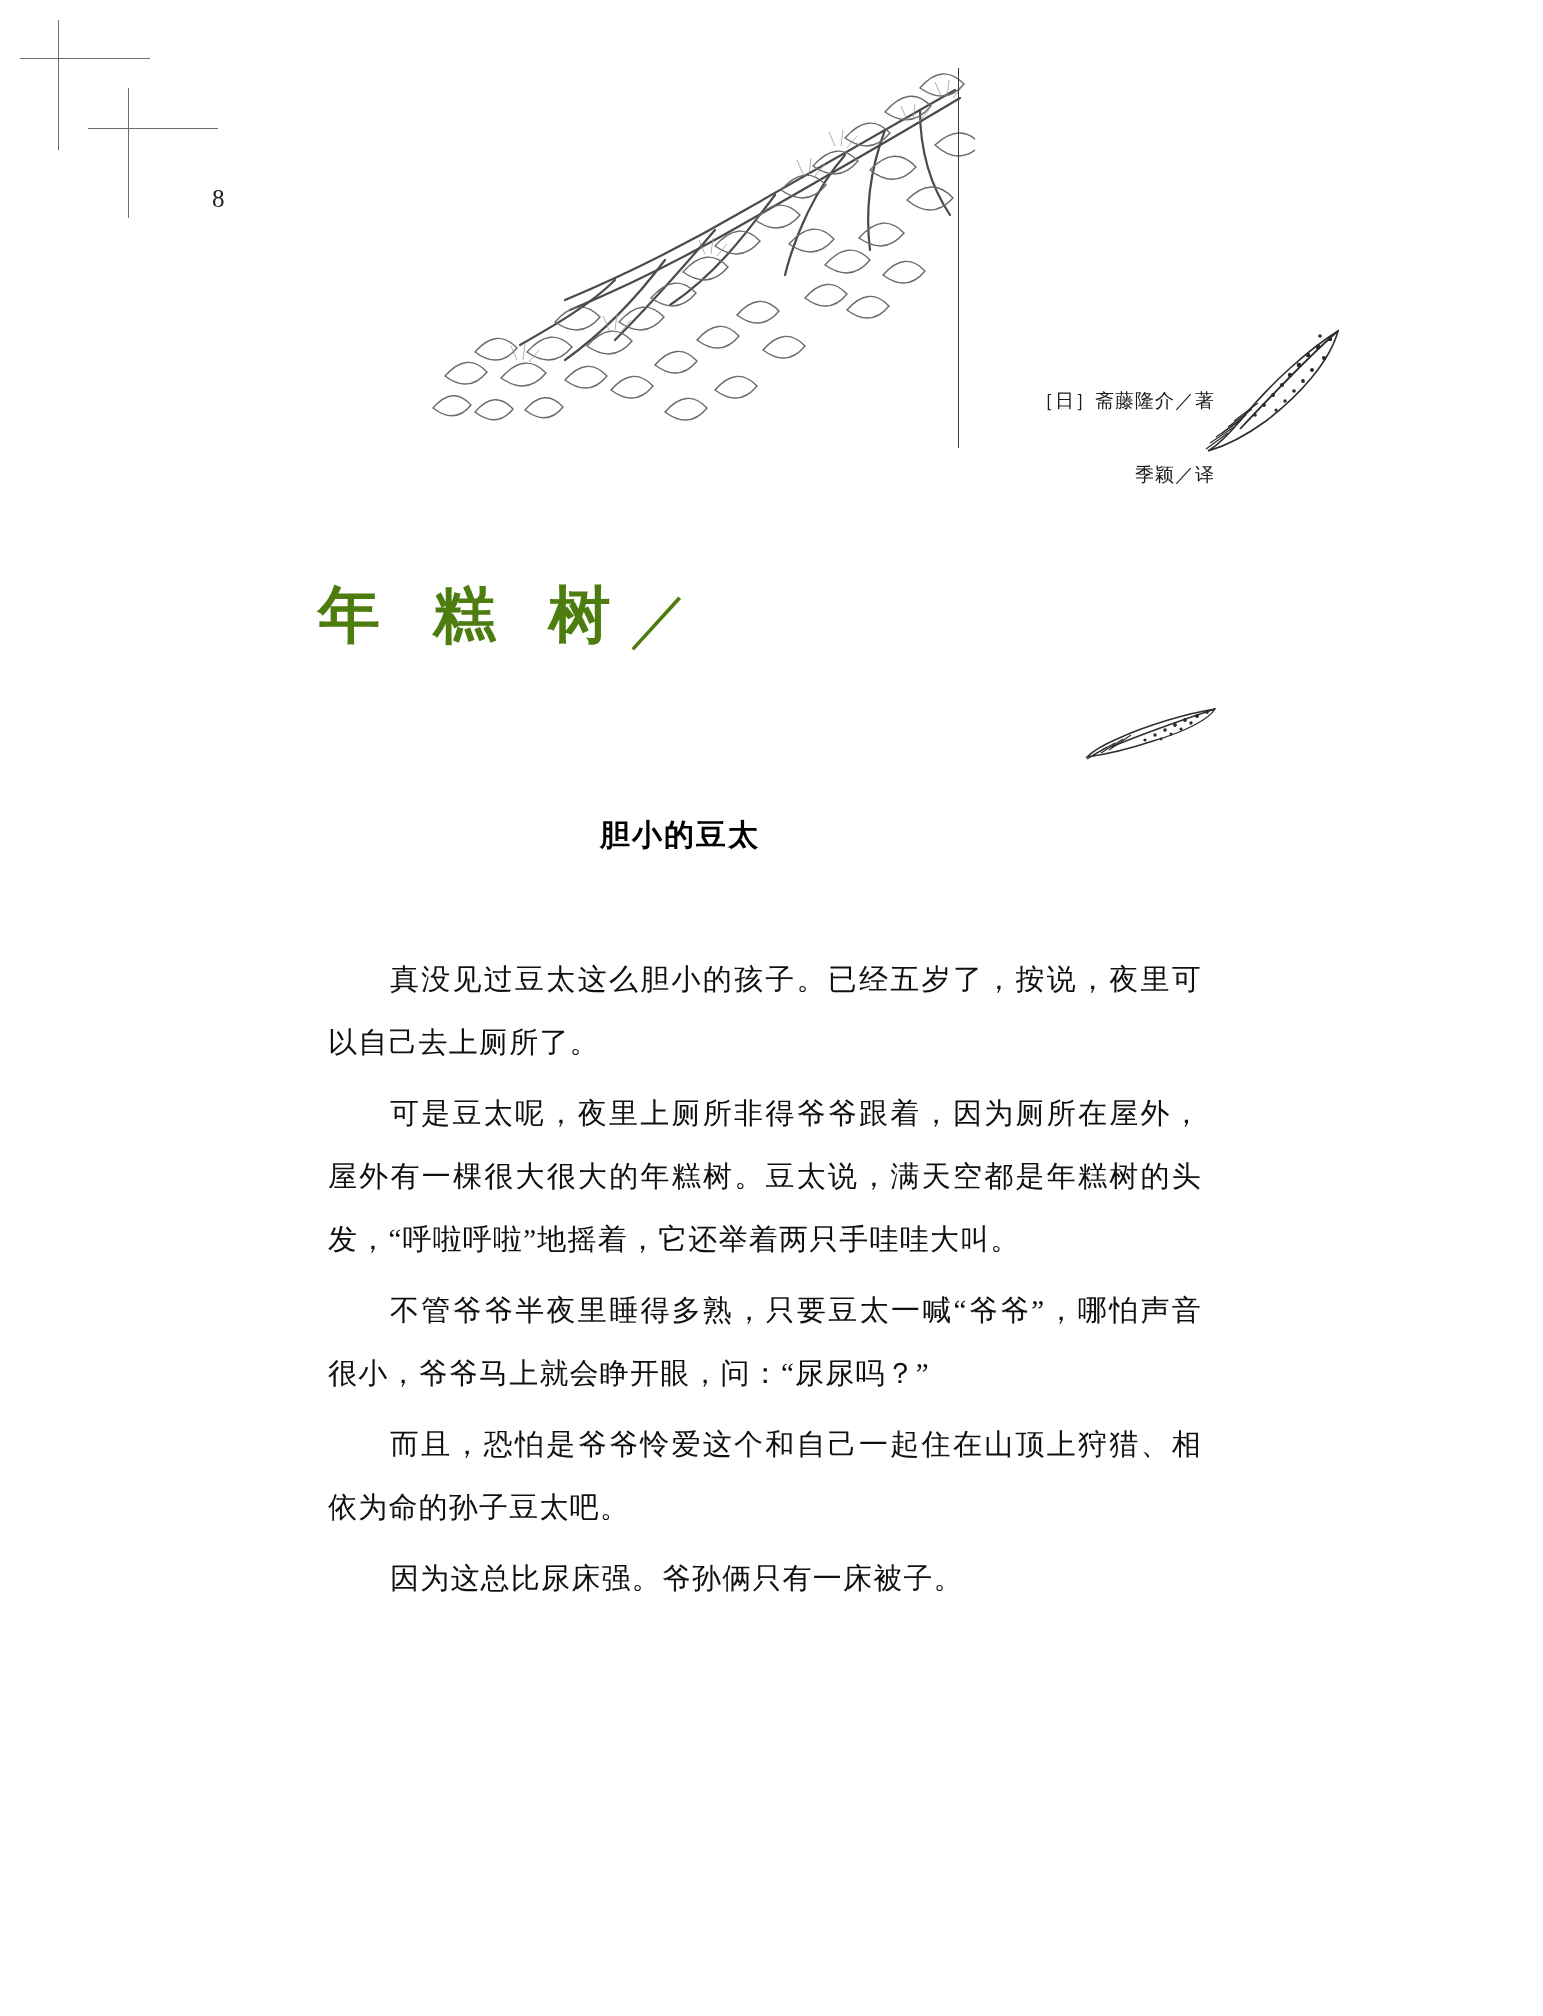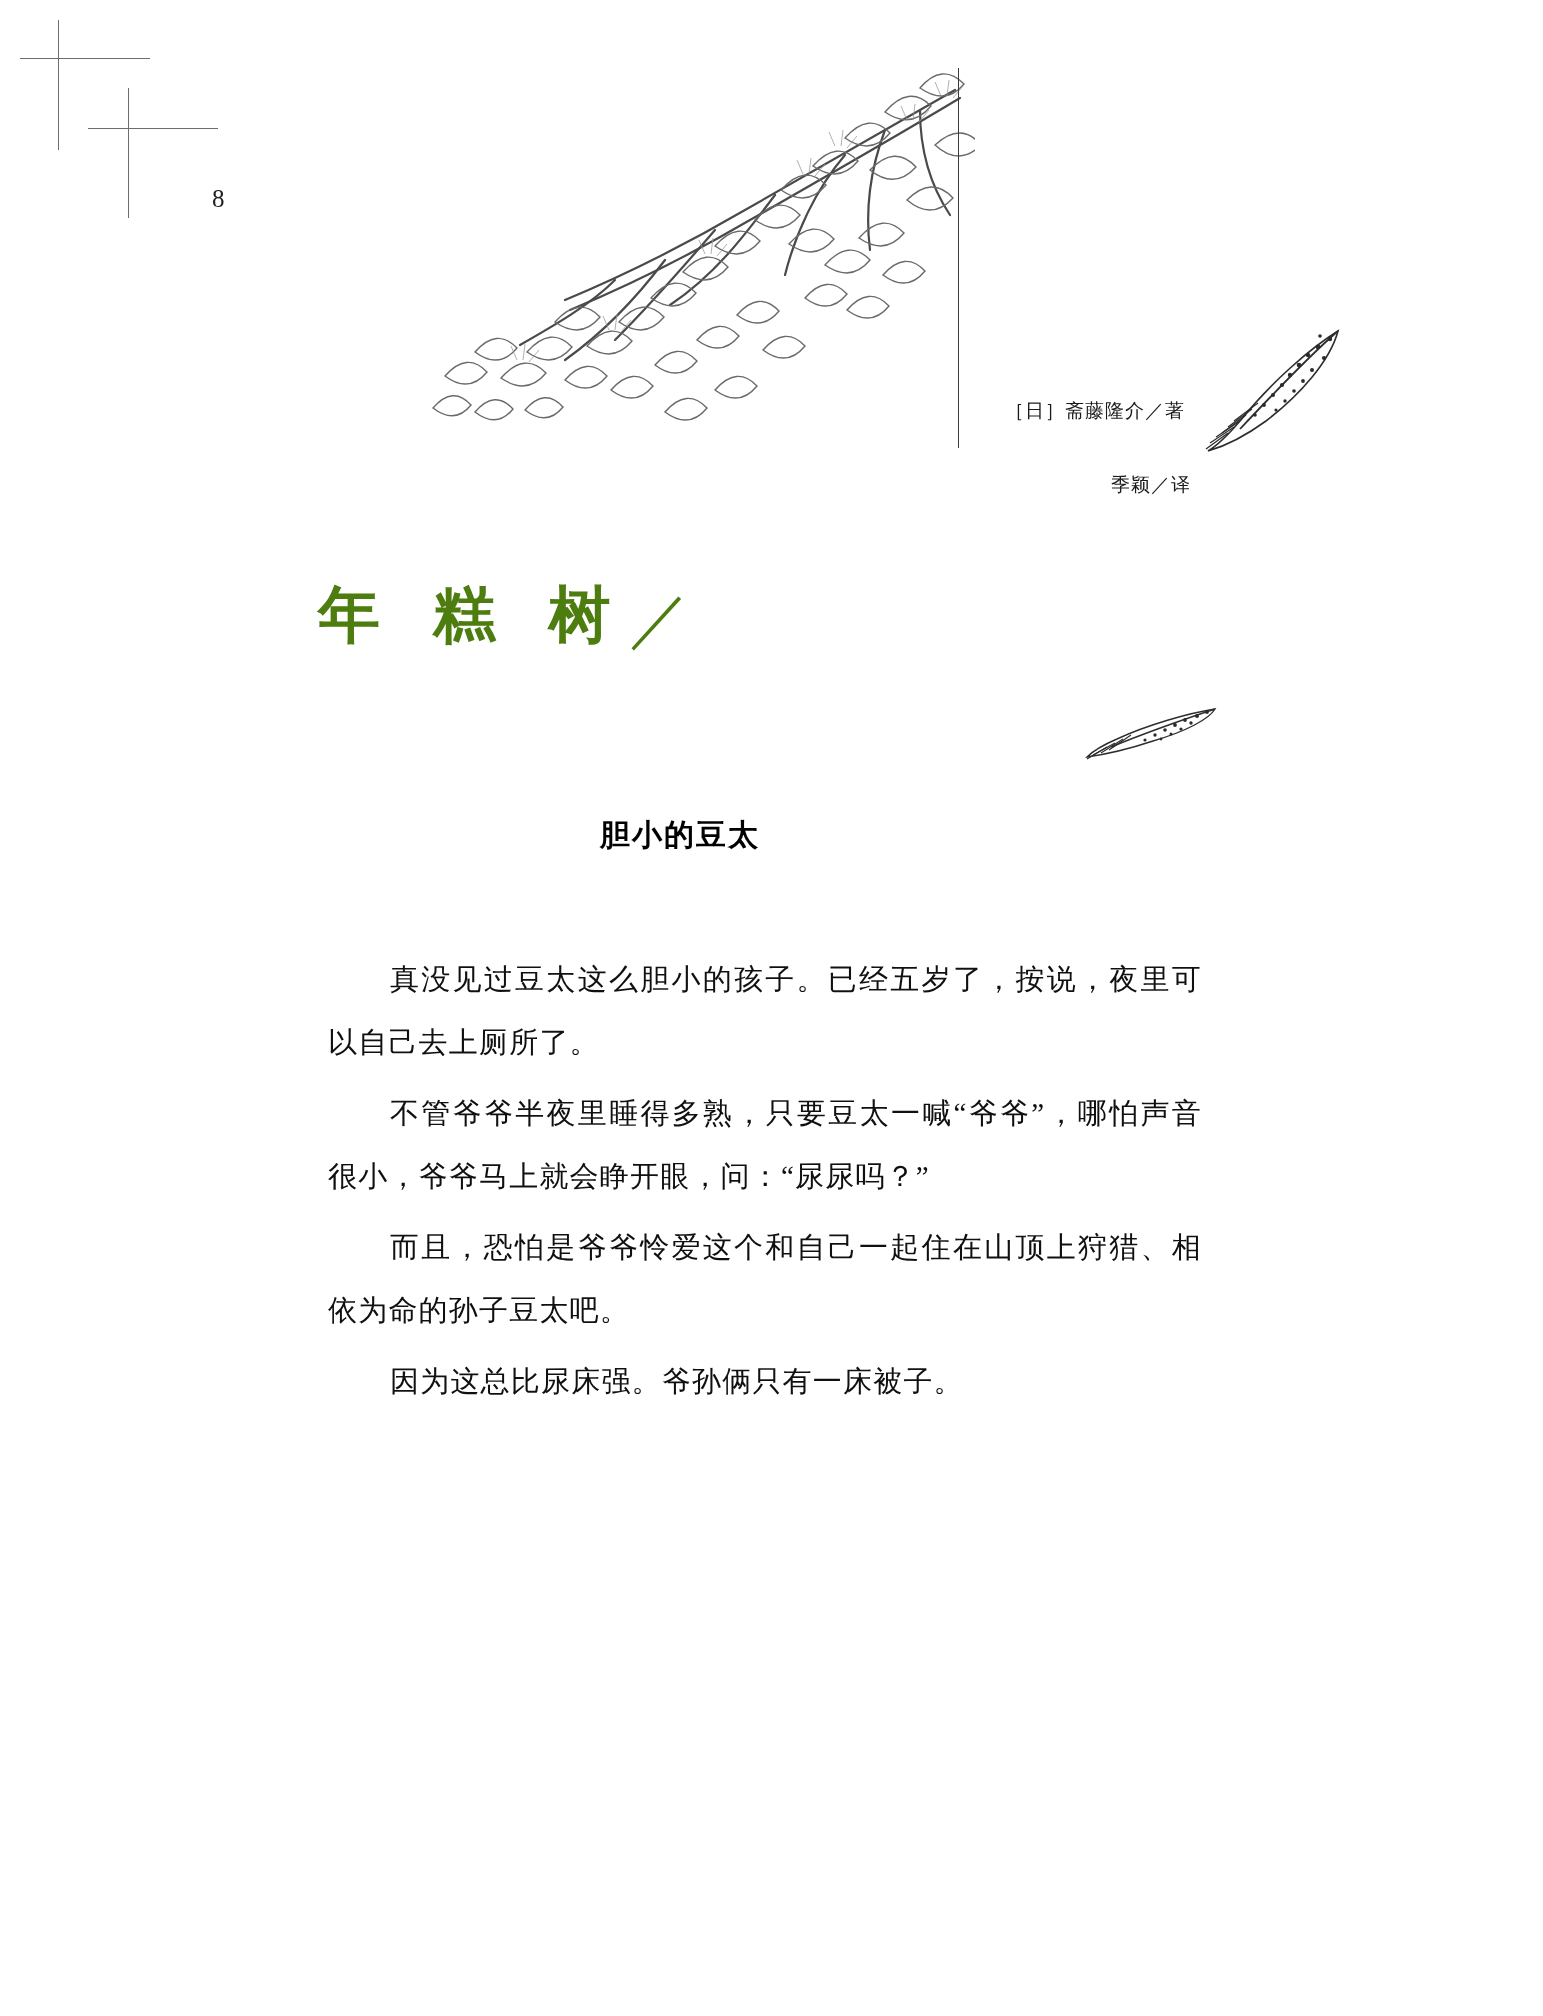--- a/index.html
+++ b/index.html
@@ -63,23 +63,22 @@
     width: 1px;
     height: 380px;
     background: #3b3b3b;
   }
 
   .credits {
     position: absolute;
     left: 975px;
     top: 388px;
     width: 240px;
-    text-align: center;
+    text-align: right;
     font-family: "Liberation Sans", sans-serif;
-    margin-top: 10px;
   }
   .credits div {
     font-size: 19px;
     color: #1a1a1a;
     letter-spacing: 1px;
     margin-bottom: 48px;
     white-space: nowrap;
   }
   .credits .translator { padding-left: 112px; }
 
@@ -310,16 +309,17 @@
           <path d="M22 42 L2 54"></path>
       </g>
     </g>
   </svg>
 </div>
 
 <div class="section-heading">胆小的豆太</div>
 
 <div class="body-text">
   <p>真没见过豆太这么胆小的孩子。已经五岁了，按说，夜里可以自己去上厕所了。</p>
+  <p>可是豆太呢，夜里上厕所非得爷爷跟着，因为厕所在屋外，屋外有一棵很大很大的年糕树。豆太说，满天空都是年糕树的头发，“呼啦呼啦”地摇着，它还举着两只手哇哇大叫。</p>
   <p>不管爷爷半夜里睡得多熟，只要豆太一喊“爷爷”，哪怕声音很小，爷爷马上就会睁开眼，问：“尿尿吗？”</p>
   <p>而且，恐怕是爷爷怜爱这个和自己一起住在山顶上狩猎、相依为命的孙子豆太吧。</p>
   <p>因为这总比尿床强。爷孙俩只有一床被子。</p>
 </div>
 
 </body></html>

